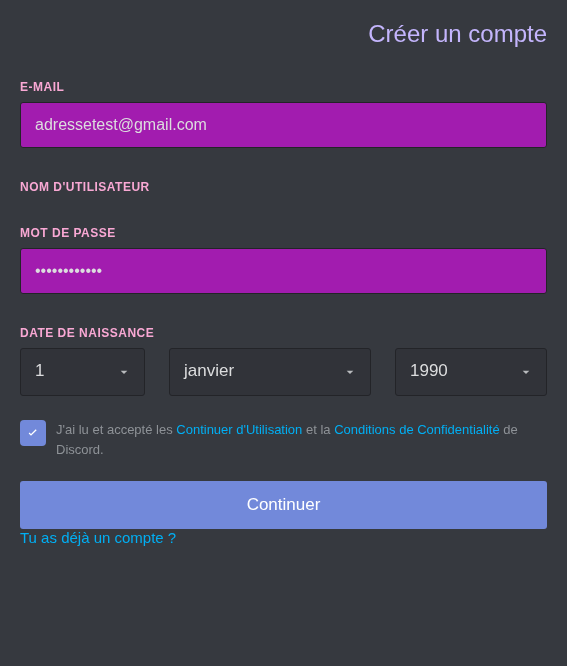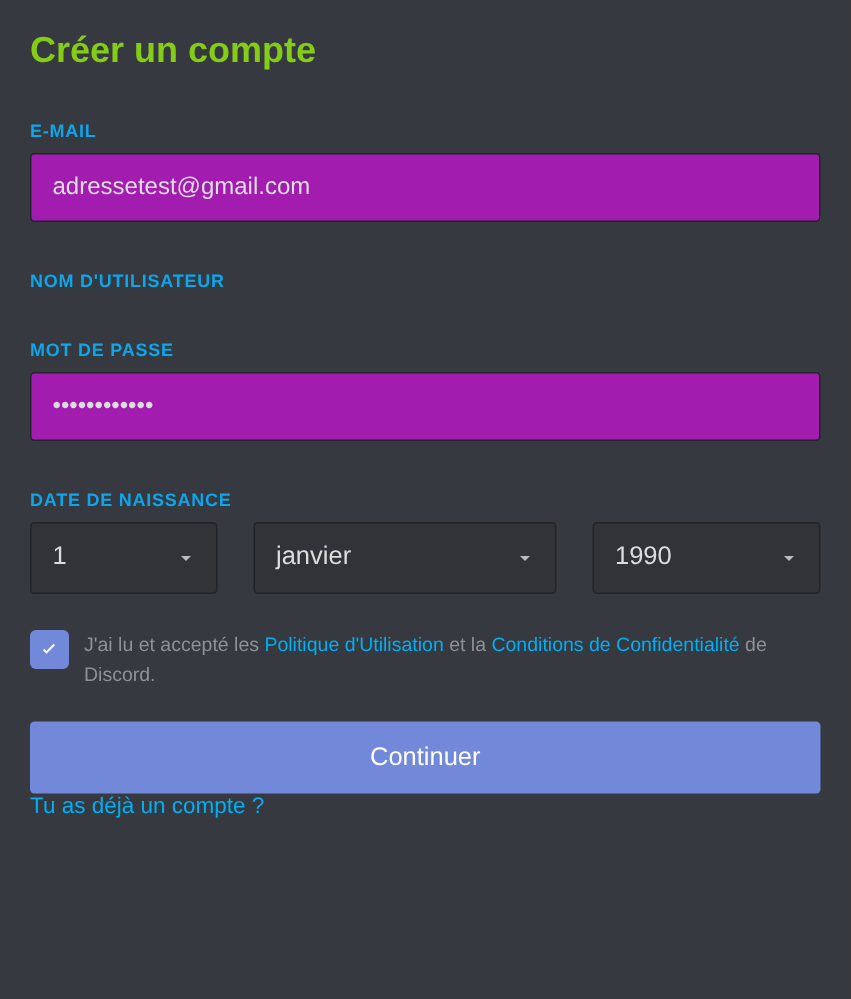--- a/index.html
+++ b/index.html
@@ -9,32 +9,32 @@
     }
     body {
       background: #36393f;
       font-family: -apple-system, BlinkMacSystemFont, "Segoe UI", Helvetica, Arial, sans-serif;
       width: 567px;
       height: 666px;
       padding: 20px;
       color: #dcddde;
     }
     .title {
-      color: #84cc16;
+      color: #c4b5fd;
       font-size: 24px;
-      font-weight: 700;
-      text-align: left;
+      font-weight: 400;
+      text-align: right;
       margin-bottom: 22px;
     }
     .form-group {
       margin-bottom: 20px;
     }
     .label {
       display: block;
-      color: #0ea5e9;
+      color: #f9a8d4;
       font-size: 12px;
       font-weight: 700;
       letter-spacing: 0.5px;
       margin-bottom: 8px;
       margin-top: 32px;
     }
     .input {
       width: 100%;
       background: #a21caf;
       border: 1px solid #232428;
@@ -179,21 +179,21 @@
   </div>
 </div>
 
 <div class="tos-row">
   <div class="checkbox">
     <svg width="16" height="16" viewBox="0 0 24 24">
         <path fill="#ffffff" d="M9 16.2l-3.5-3.5 1.4-1.4L9 13.4l7.1-7.1 1.4 1.4z"></path>
       </svg>
   </div>
   <div class="tos-text">
-    <span>J'ai lu et accepté les </span><span class="link">Politique d'Utilisation</span><span> et la </span><span class="link">Conditions de Confidentialité</span><span> de Discord.</span>
+    <span>J'ai lu et accepté les </span><span class="link">Continuer d'Utilisation</span><span> et la </span><span class="link">Conditions de Confidentialité</span><span> de Discord.</span>
   </div>
 </div>
 
 <button class="submit-btn">Continuer</button>
 
 <span class="already-link">Tu as déjà un compte ?</span>
 
 
 
 

